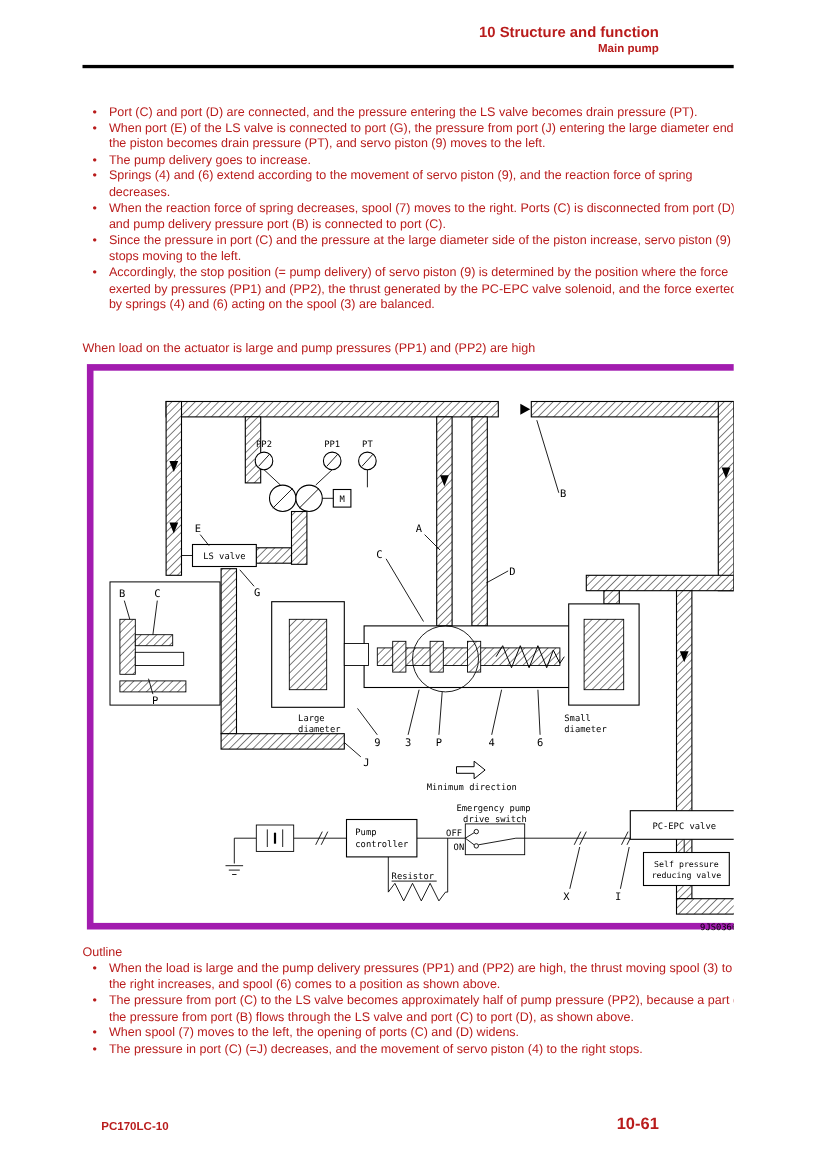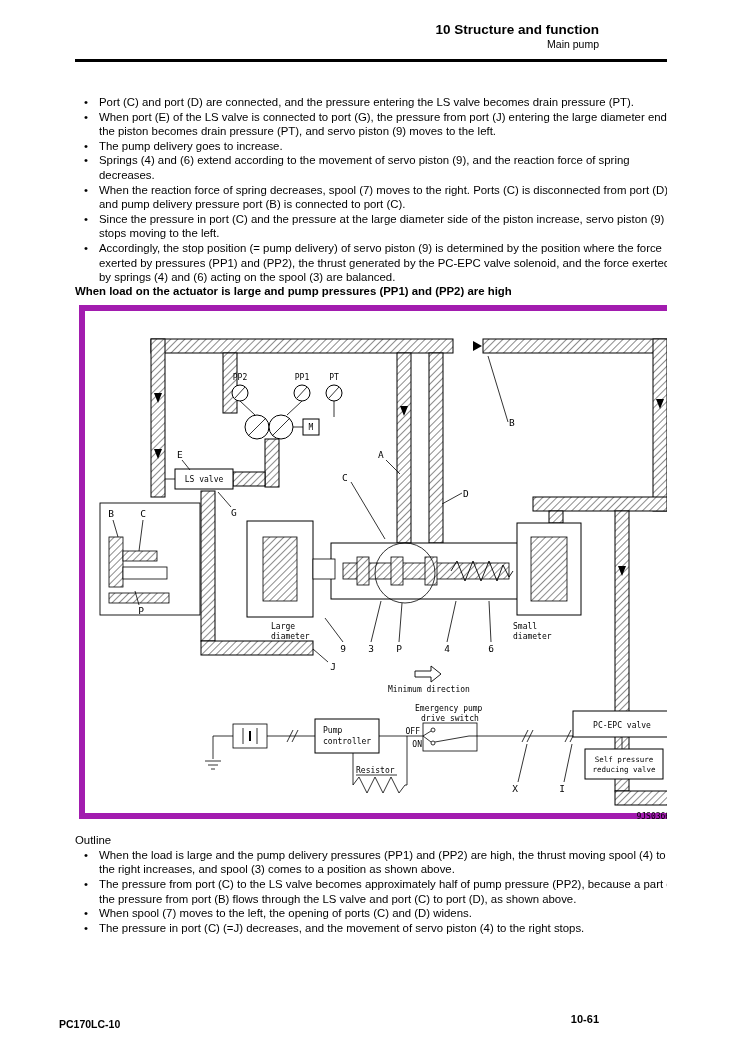--- a/index.html
+++ b/index.html
@@ -1,35 +1,35 @@
 <!DOCTYPE html>
 <html><head>
 <meta charset="utf-8">
 <style>
   * { margin:0; padding:0; box-sizing:border-box; }
   html,body { background:#fff; }
   .page {
     width:667px; height:1063px; background:#fff; position:relative;
-    font-family:"Liberation Sans", sans-serif; color:#000000; overflow:hidden;
+    font-family:"Liberation Sans", sans-serif; color:#b91c1c; overflow:hidden;
   }
   .header { position:absolute; top:21px; right:68px; text-align:right; }
   .h-chapter { font-size:13.5px; font-weight:bold; line-height:17px; }
-  .h-section { font-size:10.5px; font-weight:normal; line-height:13px; }
+  .h-section { font-size:10.5px; font-weight:bold; line-height:13px; }
   .rule { position:absolute; top:59px; left:75px; width:606px; height:3px; background:#000; }
   .content { position:absolute; top:95px; left:75px; width:606px; }
   .bullets { font-size:11.4px; line-height:14.6px; }
   .b { display:flex; }
   .dot { flex:0 0 15px; margin-left:9px; }
   .bt { flex:1; }
-  .fig-heading { font-size:11.4px; font-weight:bold; }
+  .fig-heading { margin-top:26px; font-size:11.4px; font-weight:normal; }
   .diagram { margin-top:8px; margin-left:4px; width:596px; height:514px;
              border:6px solid #a21caf; position:relative; background:#fff; }
   .outline-h { margin-top:15px; margin-bottom:2px; font-size:11.4px; font-weight:normal; }
-  .footer-left  { position:absolute; left:59px;  top:1018px; font-size:10.5px; font-weight:bold; }
-  .footer-right { position:absolute; right:68px; top:1013px; font-size:11px; font-weight:bold; }
+  .footer-left  { position:absolute; left:92px;  top:1018px; font-size:10.5px; font-weight:bold; }
+  .footer-right { position:absolute; right:68px; top:1013px; font-size:15px; font-weight:bold; }
   .dg-t { font-family:"DejaVu Sans Mono", monospace; fill:#000; }
   .t8  { font-size:8px; }
   .t9  { font-size:9.5px; }
   .t75 { font-size:7.5px; }
 </style>
 </head>
 <body>
 
 <div class="page">
 
@@ -269,21 +269,21 @@
         <text class="dg-t t9" x="430" y="481" text-anchor="middle">X</text>
         <text class="dg-t t9" x="477" y="481" text-anchor="middle">I</text>
         <text class="dg-t t8" x="590" y="508" text-anchor="end">9JS03663</text>
       </svg>
     </div>
 
     <div class="outline-h">Outline</div>
     <div class="bullets">
       <div class="b">
           <span class="dot">•</span>
-          <span class="bt">When the load is large and the pump delivery pressures (PP1) and (PP2) are high, the thrust moving spool (4) to the right increases, and spool (3) comes to a position as shown above.</span>
+          <span class="bt">When the load is large and the pump delivery pressures (PP1) and (PP2) are high, the thrust moving spool (3) to the right increases, and spool (6) comes to a position as shown above.</span>
         </div>
       <div class="b">
           <span class="dot">•</span>
           <span class="bt">The pressure from port (C) to the LS valve becomes approximately half of pump pressure (PP2), because a part of the pressure from port (B) flows through the LS valve and port (C) to port (D), as shown above.</span>
         </div>
       <div class="b">
           <span class="dot">•</span>
           <span class="bt">When spool (7) moves to the left, the opening of ports (C) and (D) widens.</span>
         </div>
       <div class="b">

